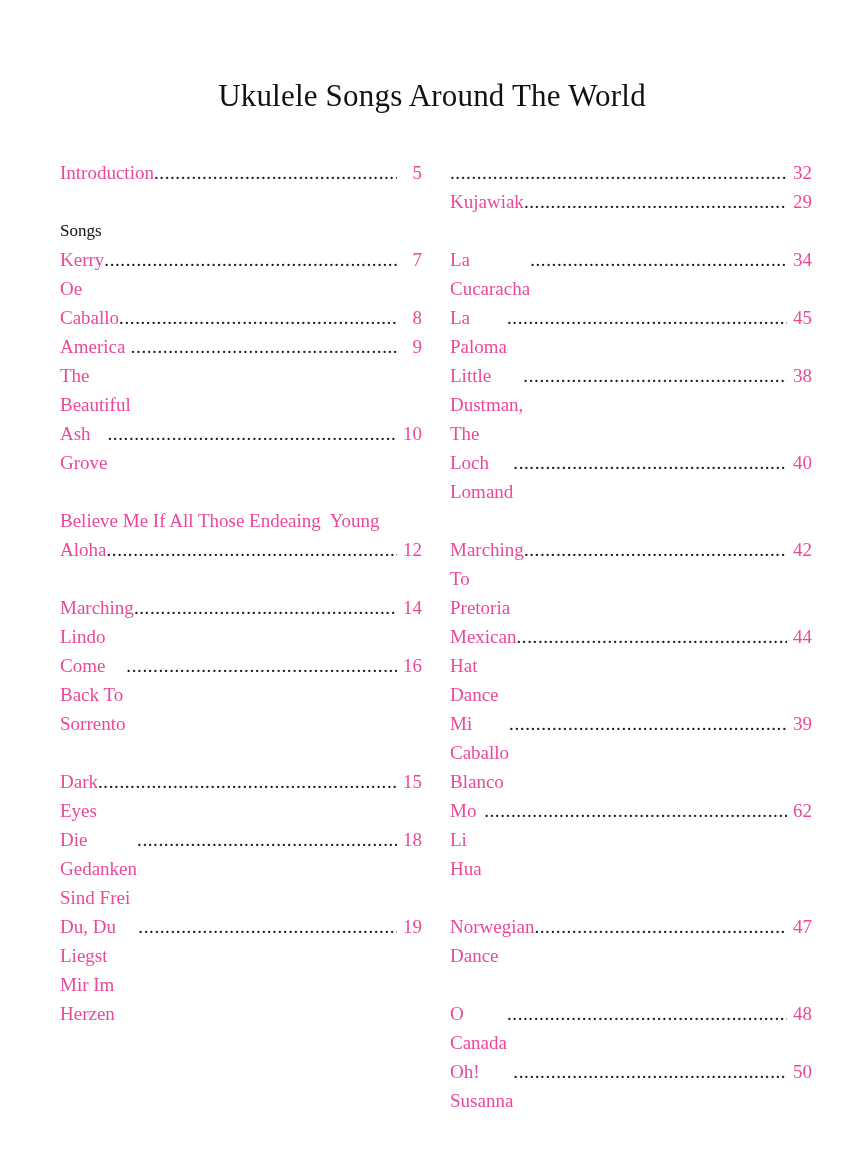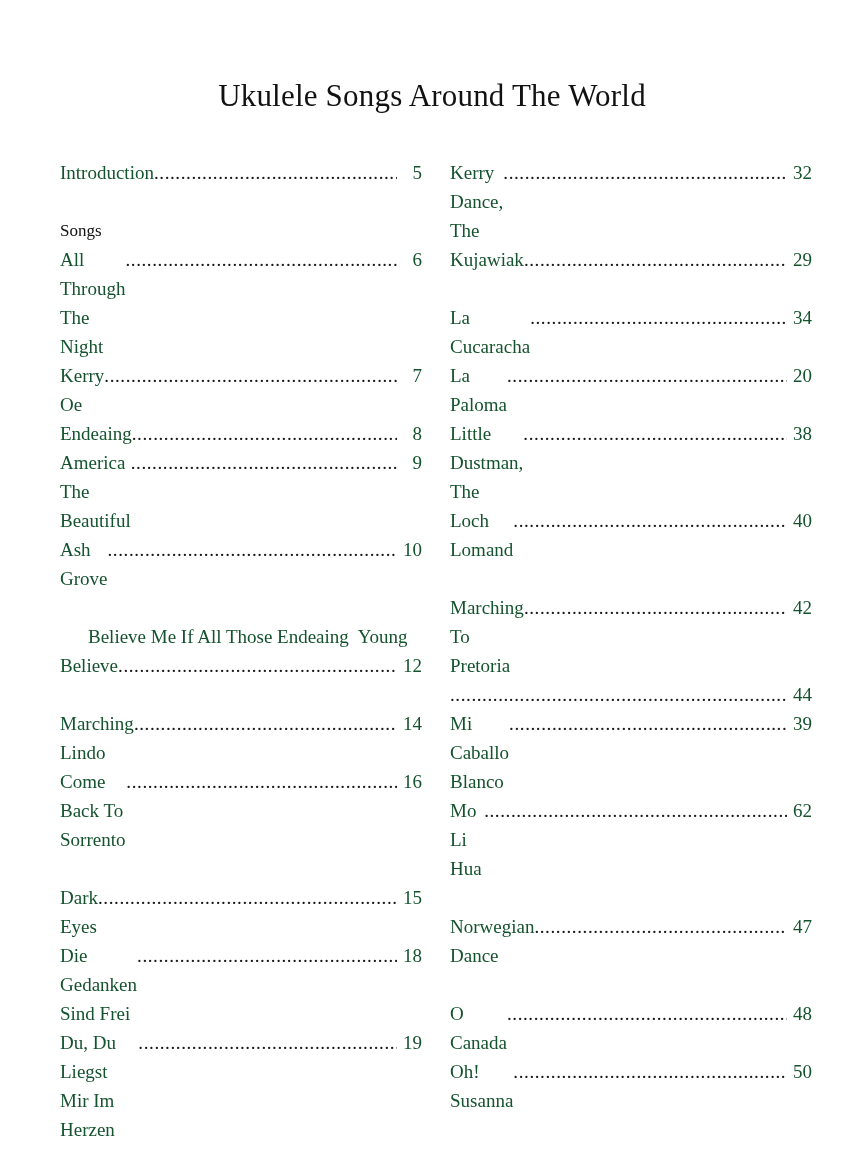--- a/index.html
+++ b/index.html
@@ -62,21 +62,21 @@
     height: 29px;
     white-space: pre;
   }
 
   
   .entry {
     display: flex;
     align-items: baseline;
     font-size: 19px;
     line-height: 29px;
-    color: #14532d;
+    color: #ec4899;
     width: 100%;
   }
   .entry-title {
     white-space: pre-wrap;
     flex: 0 1 auto;
     max-width: calc(100% - 34px);
   }
   .entry-leader {
     flex: 1 1 auto;
     min-width: 6px;
@@ -98,21 +98,20 @@
     padding-left: 2px;
   }
 
   
   .entry.wrap {
     display: block;
   }
   .entry.wrap .wrap-first {
     white-space: pre-wrap;
     display: block;
-    margin-left: 28px;
   }
   .entry.wrap .wrap-second {
     display: flex;
     align-items: baseline;
     width: 100%;
   }
   .entry.wrap .wrap-second .entry-title {
     max-width: calc(100% - 34px);
   }
 
@@ -129,49 +128,44 @@
   <div class="columns">
     <div class="col col-left">
         <div class="entry">
           <span class="entry-title">Introduction</span>
           <span class="entry-leader"></span>
           <span class="entry-page">5</span>
         </div>
         <div class="gap"></div>
         <div class="section-heading">Songs</div>
         <div class="entry">
-          <span class="entry-title">All Through The Night</span>
-          <span class="entry-leader"></span>
-          <span class="entry-page">6</span>
-        </div>
-        <div class="entry">
           <span class="entry-title">Kerry Oe</span>
           <span class="entry-leader"></span>
           <span class="entry-page">7</span>
         </div>
         <div class="entry">
-          <span class="entry-title">Endeaing</span>
+          <span class="entry-title">Caballo</span>
           <span class="entry-leader"></span>
           <span class="entry-page">8</span>
         </div>
         <div class="entry">
           <span class="entry-title">America The Beautiful</span>
           <span class="entry-leader"></span>
           <span class="entry-page">9</span>
         </div>
         <div class="entry">
           <span class="entry-title">Ash Grove</span>
           <span class="entry-leader"></span>
           <span class="entry-page">10</span>
         </div>
         <div class="gap"></div>
         <div class="entry wrap">
           <span class="wrap-first">Believe Me If All Those Endeaing  Young</span>
           <div class="wrap-second">
-            <span class="entry-title">Believe</span>
+            <span class="entry-title">Aloha</span>
             <span class="entry-leader"></span>
             <span class="entry-page">12</span>
           </div>
         </div>
         <div class="gap"></div>
         <div class="entry">
           <span class="entry-title">Marching Lindo</span>
           <span class="entry-leader"></span>
           <span class="entry-page">14</span>
         </div>
@@ -193,57 +187,57 @@
         </div>
         <div class="entry">
           <span class="entry-title">Du, Du Liegst Mir Im Herzen</span>
           <span class="entry-leader"></span>
           <span class="entry-page">19</span>
         </div>
         <div class="gap"></div>
       </div>
     <div class="col col-right">
         <div class="entry">
-          <span class="entry-title">Kerry Dance, The</span>
           <span class="entry-leader"></span>
           <span class="entry-page">32</span>
         </div>
         <div class="entry">
           <span class="entry-title">Kujawiak</span>
           <span class="entry-leader"></span>
           <span class="entry-page">29</span>
         </div>
         <div class="gap"></div>
         <div class="entry">
           <span class="entry-title">La Cucaracha</span>
           <span class="entry-leader"></span>
           <span class="entry-page">34</span>
         </div>
         <div class="entry">
           <span class="entry-title">La Paloma</span>
           <span class="entry-leader"></span>
-          <span class="entry-page">20</span>
+          <span class="entry-page">45</span>
         </div>
         <div class="entry">
           <span class="entry-title">Little Dustman, The</span>
           <span class="entry-leader"></span>
           <span class="entry-page">38</span>
         </div>
         <div class="entry">
           <span class="entry-title">Loch Lomand</span>
           <span class="entry-leader"></span>
           <span class="entry-page">40</span>
         </div>
         <div class="gap"></div>
         <div class="entry">
           <span class="entry-title">Marching To Pretoria</span>
           <span class="entry-leader"></span>
           <span class="entry-page">42</span>
         </div>
         <div class="entry">
+          <span class="entry-title">Mexican Hat Dance</span>
           <span class="entry-leader"></span>
           <span class="entry-page">44</span>
         </div>
         <div class="entry">
           <span class="entry-title">Mi Caballo Blanco</span>
           <span class="entry-leader"></span>
           <span class="entry-page">39</span>
         </div>
         <div class="entry">
           <span class="entry-title">Mo Li Hua</span>

